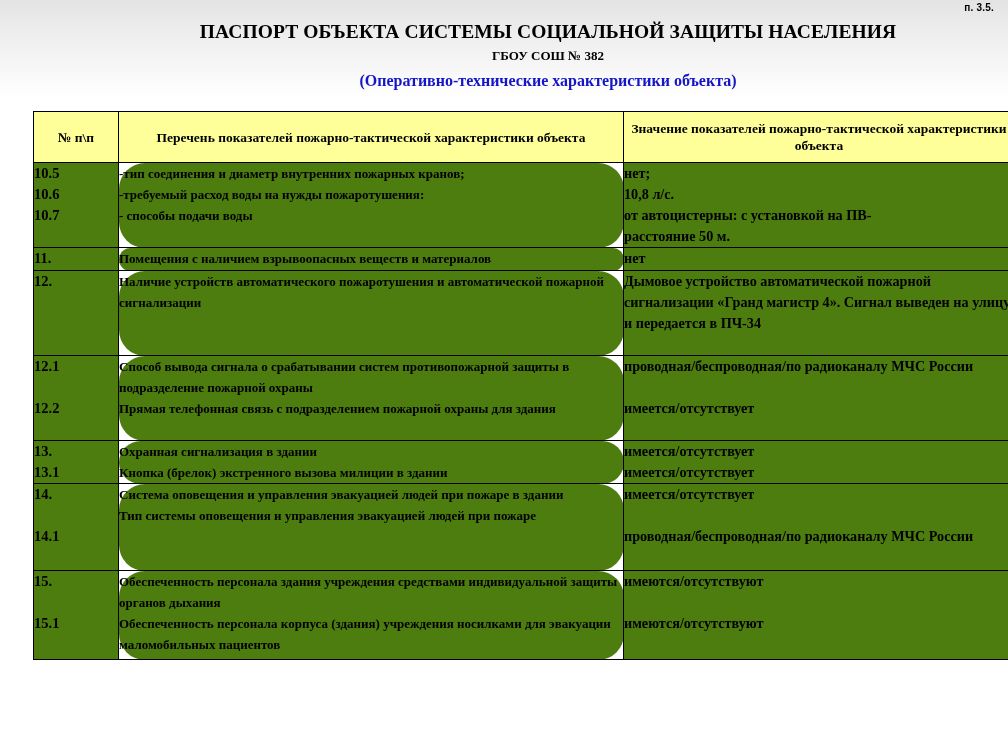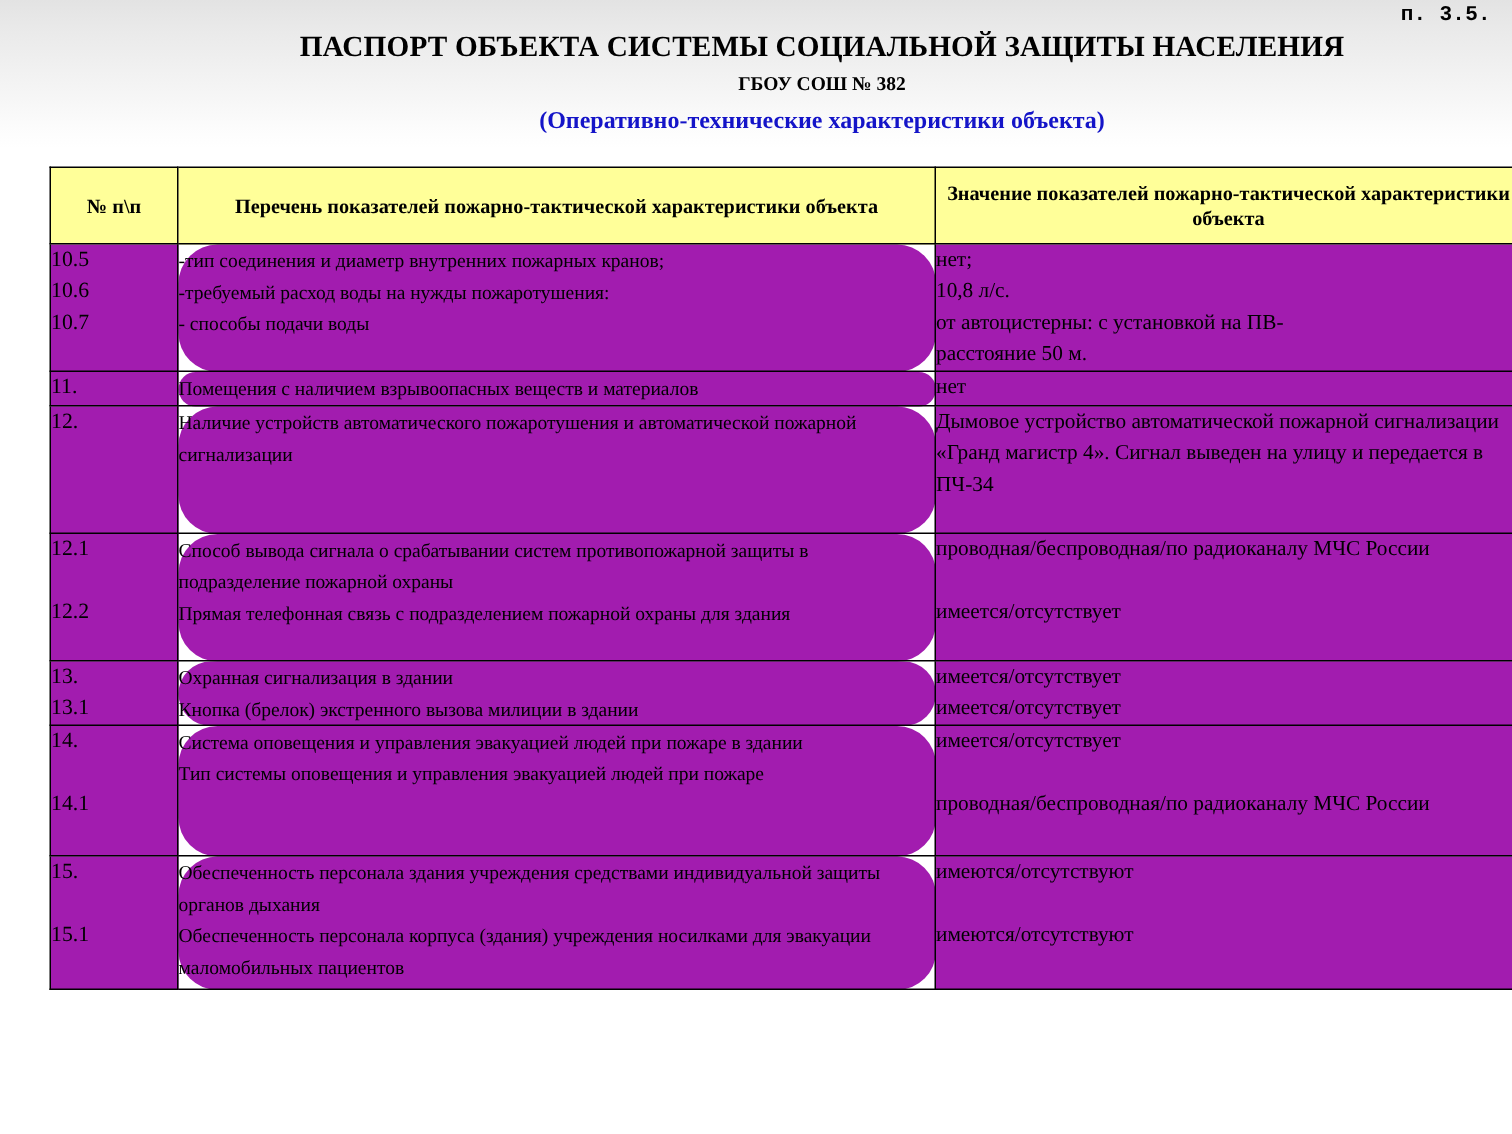--- a/index.html
+++ b/index.html
@@ -28,22 +28,22 @@
                 #efefef 40%,
                 #f6f6f6 66%,
                 #fcfcfc 86%,
                 #ffffff 100%);
     box-sizing: border-box;
   }
   .corner-ref {
     position: absolute;
     right: 14px;
     top: 2px;
-    font-family: Liberation Mono, monospace;
-    font-size: 14px;
+    font-family: Liberation Sans, sans-serif;
+    font-size: 10px;
     font-weight: bold;
     color: #000000;
     letter-spacing: 0.2px;
     text-align: center;
   }
   .title-block {
     position: absolute;
     left: 0;
     top: 20px;
     width: 1008px;
@@ -83,21 +83,22 @@
     top: 111px;
     width: 944px;
     border-collapse: collapse;
     table-layout: fixed;
     background: #ffffff;
   }
   .passport-table td, .passport-table th {
     border: 1px solid #000000;
     vertical-align: top;
     padding: 0;
-    background: #a21caf;
+    background: #4d7c0f;
+    font-weight: bold;
   }
   .passport-table thead th {
     background: #ffff99;
     text-align: center;
     vertical-align: middle;
     font-weight: bold;
     font-size: 13.5px;
     line-height: 17px;
     padding: 8px 6px;
   }

